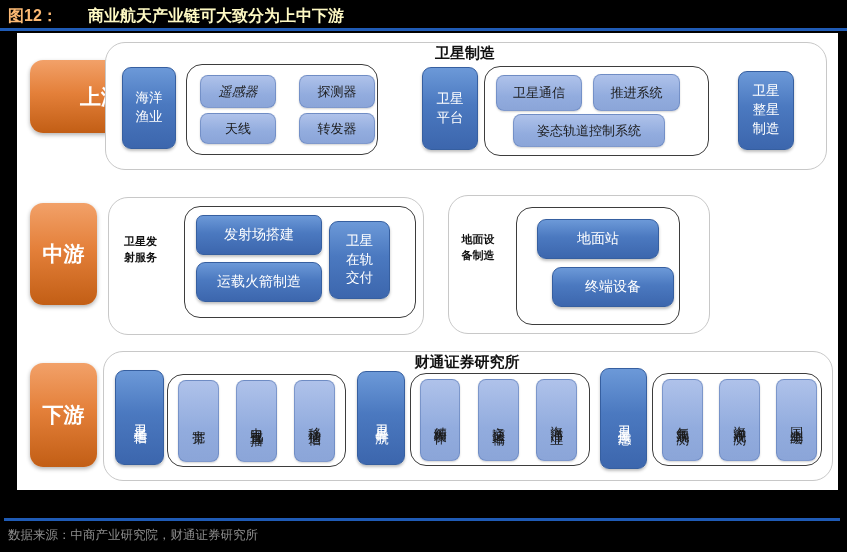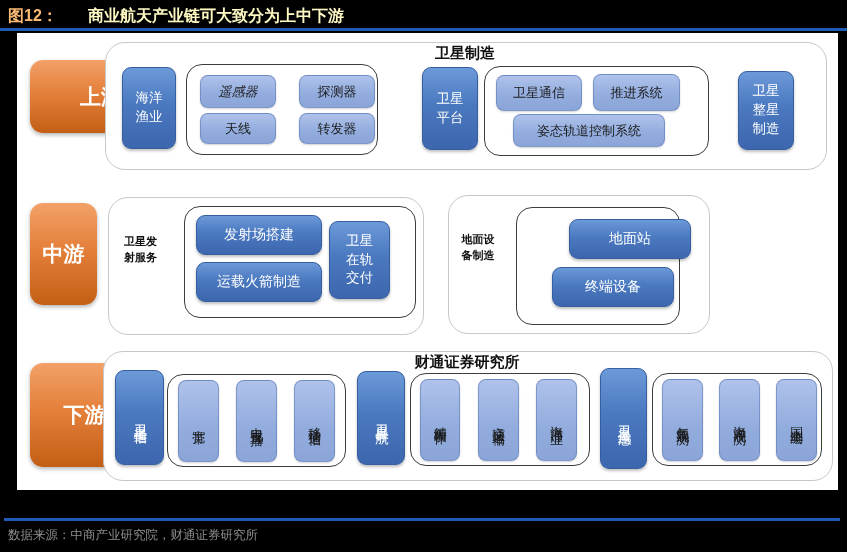--- a/index.html
+++ b/index.html
@@ -82,35 +82,35 @@
     <span class="wrap-2">卫星整星制造</span>
   </div>
 
   <div class="stage-badge" style="left:30px;top:203px;width:67px;height:102px;">中游</div>
 
   <div class="outer-box" style="left:108px;top:197px;width:314px;height:136px;"></div>
   <div class="group-label" style="left:124px;top:234px;">
     <span class="wrap-2" style="width:36px;">卫星发射服务</span>
   </div>
   <div class="inner-box" style="left:184px;top:206px;width:230px;height:110px;"></div>
-  <div class="dark-box" style="left:196px;top:215px;width:124px;height:38px;font-size:14px;">发射场搭建</div>
+  <div class="dark-box" style="left:196px;top:215px;width:124px;height:38px;font-size:14px;border-radius:7px;">发射场搭建</div>
   <div class="dark-box" style="left:196px;top:262px;width:124px;height:38px;font-size:14px;">运载火箭制造</div>
   <div class="dark-box" style="left:329px;top:221px;width:59px;height:76px;">
     <span class="wrap-2">卫星在轨交付</span>
   </div>
 
   <div class="outer-box" style="left:448px;top:195px;width:260px;height:137px;"></div>
   <div class="group-label" style="left:460px;top:232px;">
     <span class="wrap-2" style="width:36px;text-align:center;">地面设备制造</span>
   </div>
   <div class="inner-box" style="left:516px;top:207px;width:162px;height:116px;"></div>
-  <div class="dark-box" style="left:537px;top:219px;width:120px;height:38px;font-size:14px;margin-left:32px;">地面站</div>
+  <div class="dark-box" style="left:537px;top:219px;width:120px;height:38px;font-size:14px;">地面站</div>
   <div class="dark-box" style="left:524px;top:267px;width:120px;height:38px;font-size:14px;margin-left:28px;">终端设备</div>
 
-  <div class="stage-badge" style="left:30px;top:363px;width:67px;height:104px;padding-left:21px;">下游</div>
+  <div class="stage-badge" style="left:30px;top:363px;width:67px;height:104px;">下游</div>
 
   <div class="outer-box" style="left:103px;top:351px;width:728px;height:128px;"></div>
   <div class="section-title" style="left:103px;top:353px;width:728px;">财通证券研究所</div>
 
   <div class="dark-box v-text" style="left:115px;top:370px;width:47px;height:93px;">卫星通信</div>
   <div class="inner-box" style="left:167px;top:374px;width:177px;height:91px;"></div>
   <div class="light-box v-text" style="left:178px;top:380px;width:39px;height:80px;">宽带</div>
   <div class="light-box v-text" style="left:236px;top:380px;width:39px;height:80px;">电视直播</div>
   <div class="light-box v-text" style="left:294px;top:380px;width:39px;height:80px;">移动通信</div>
 

